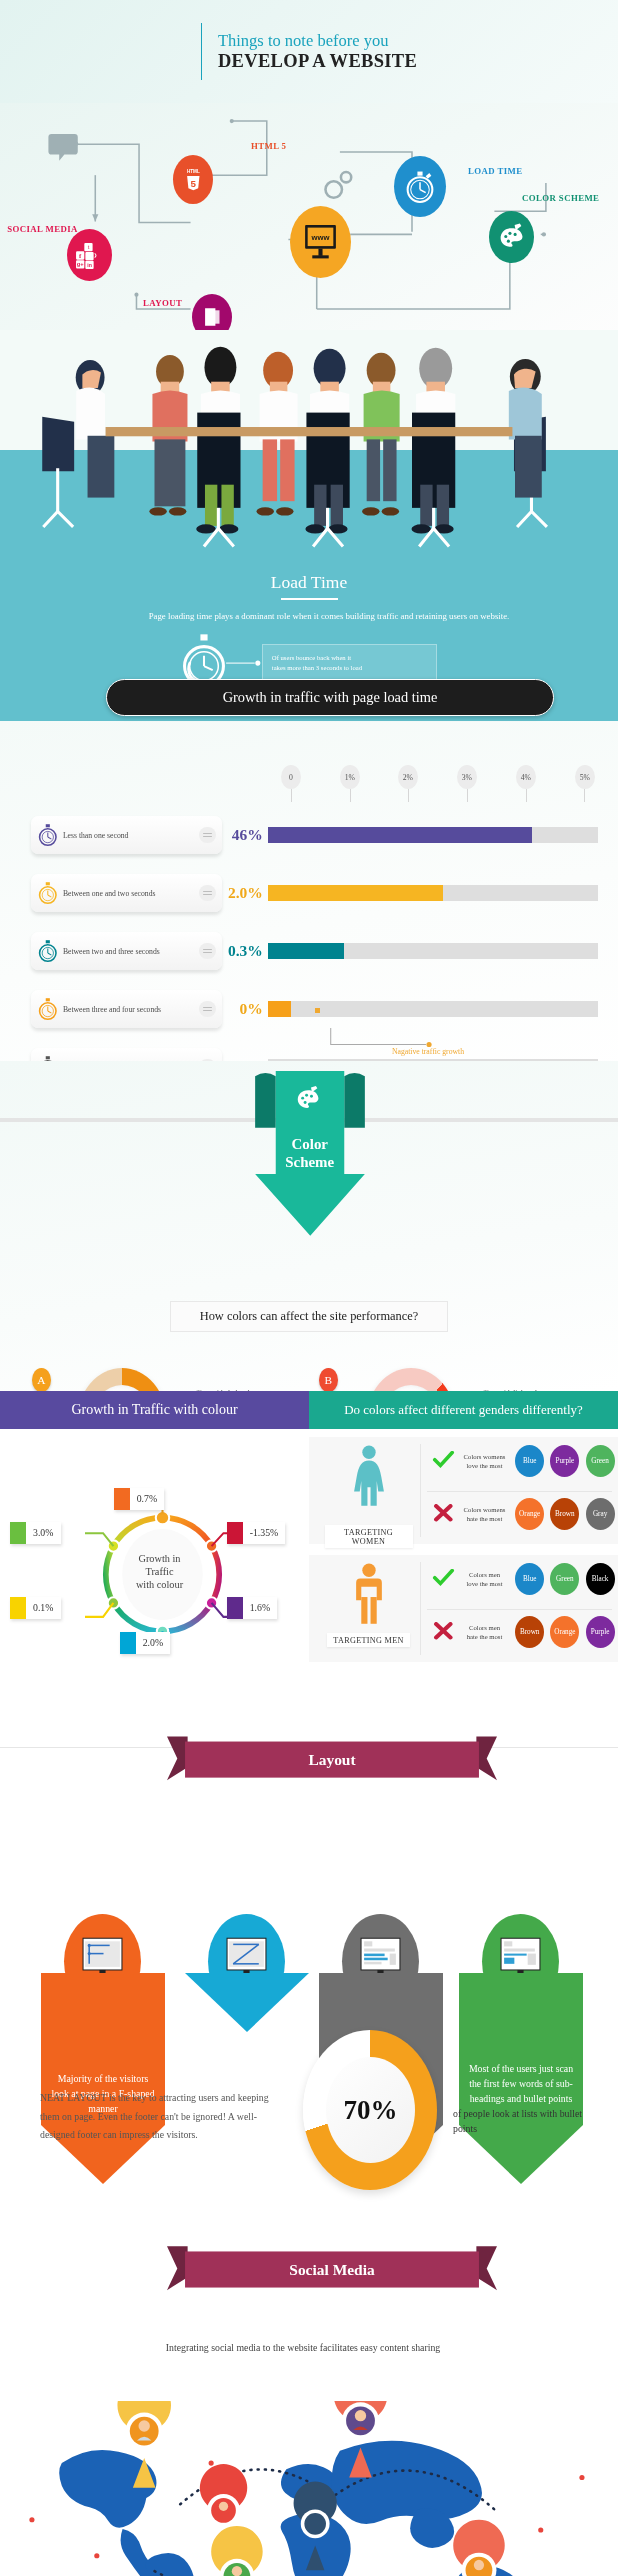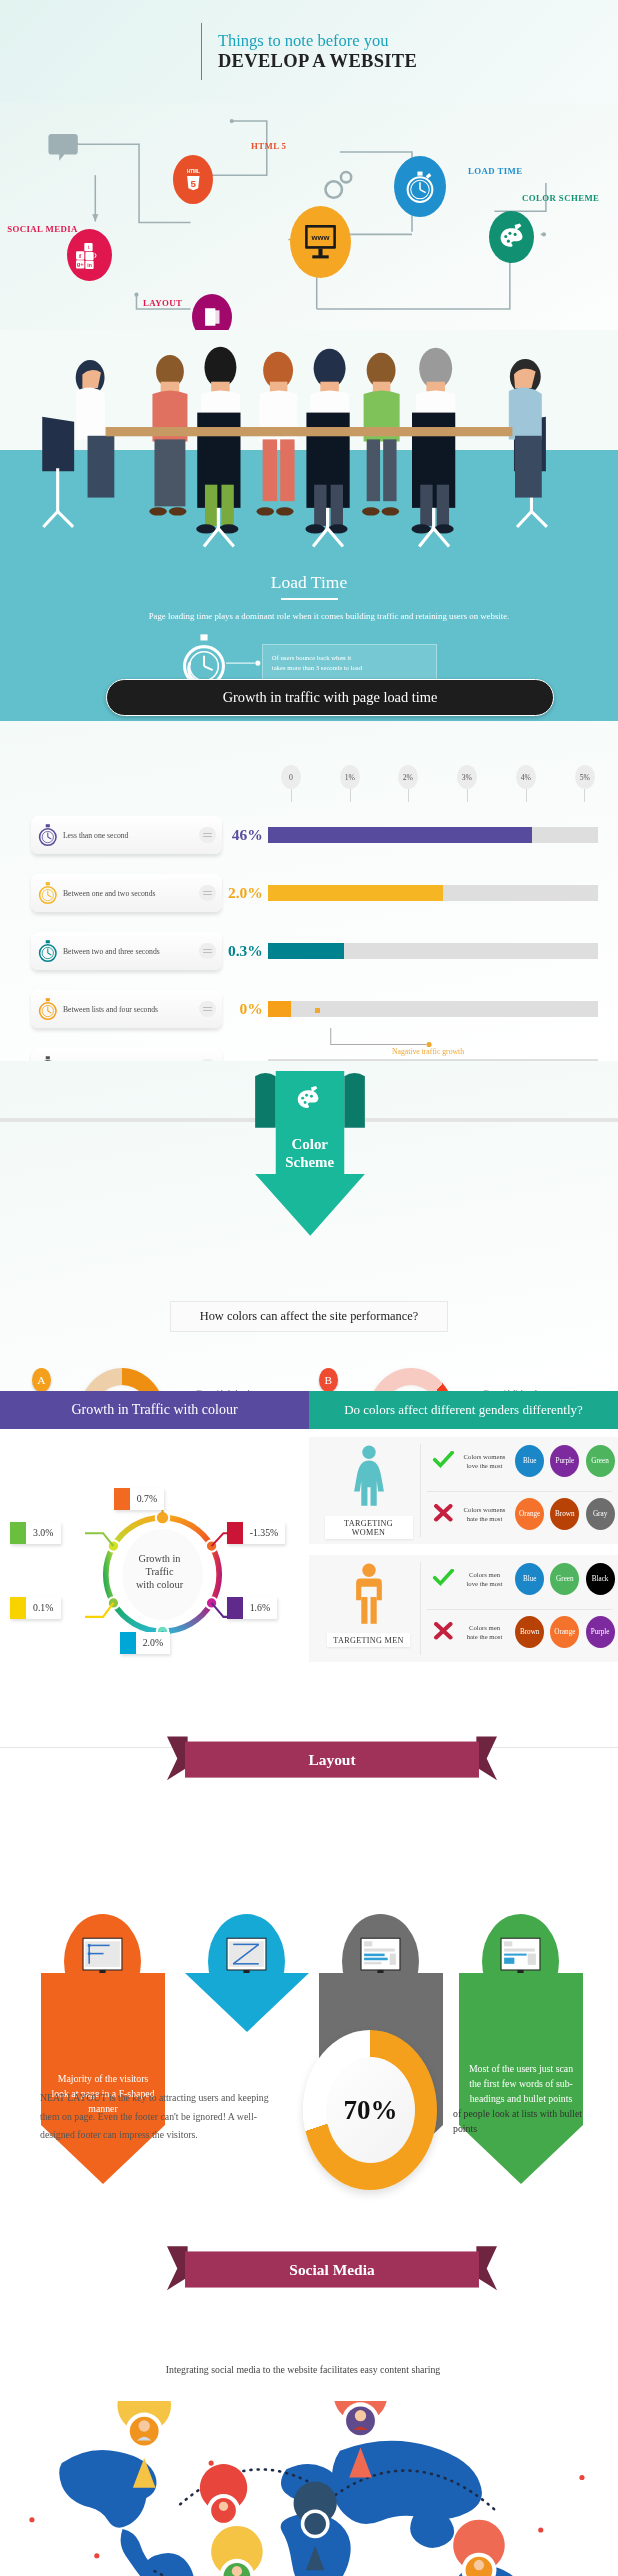--- a/index.html
+++ b/index.html
@@ -156,21 +156,21 @@
   .pin-tip { width:0; height:0; border-left:62px solid transparent; border-right:62px solid transparent; }
   .pin-screen { position:absolute; left:40px; top:21.6px; width:43px; height:49px; }
   .pin-text { color:#fff; font-size:9.8px; line-height:1.55; text-align:center; padding:0 8.2px; }
   .neat-text { position:absolute; left:40px; top:2089px; width:247px; font-size:9.8px;
                color:#555; line-height:1.9; }
   .big-donut { position:absolute; left:303px; top:2030px; width:134px; height:160px; }
   .bd-caption { position:absolute; left:453px; top:2107px; width:129px; font-size:9.8px; color:#333; line-height:1.5; }
 
   
   .socialsec { position:absolute; left:0; top:2246px; width:618px; height:474px; background:#fff; }
-  .soc-sub { position:absolute; left:0; top:118px; width:606px; text-align:center;
+  .soc-sub { position:absolute; left:0; top:96px; width:606px; text-align:center;
              font-size:9.8px; color:#444; }
   .mapwrap { position:absolute; left:0; top:155px; width:618px; height:258px; }
   .vline { position:absolute; background:#e6e6e6; width:0.5px; }
   .hline { position:absolute; background:#e6e6e6; height:0.5px; }
 </style>
 </head>
 <body>
 
 <div class="page">
 
@@ -484,21 +484,21 @@
       </div>
 
       <div class="brow">
         <div class="blabel">
           <svg width="21.6" height="24" viewBox="0 0 42 46">
             <rect x="17" y="2" width="8" height="6" fill="#f6a01a"></rect>
             <circle cx="21" cy="27" r="16" fill="none" stroke="#f6a01a" stroke-width="3"></circle>
             <circle cx="21" cy="27" r="11" fill="none" stroke="#f6a01a" stroke-width="1.5"></circle>
             <path d="M21,27 L21,18 M21,27 L28,31" stroke="#f6a01a" stroke-width="2"></path>
           </svg>
-          <span class="blabel-text">Between lists and four seconds</span>
+          <span class="blabel-text">Between three and four seconds</span>
           <span class="bl-handle">
               <i></i>
               <i></i>
             </span>
         </div>
         <div class="bval" style="color:#f0a81a;">0%</div>
         <div class="btrack">
           <div class="bfill" style="width:7%; background:#f6a01a;"></div>
         </div>
       </div>
@@ -676,21 +676,21 @@
       <span class="sw" style="background:#00a6d6;"></span>
       <span class="tx">2.0%</span>
     </div>
 
     <div class="gen-panel" style="left:309px; top:46px; width:309px; height:107px;">
       <div class="gen-icon-wrap" style="left:15.5px; top:7.2px; width:88px;">
         <svg width="36" height="67" viewBox="0 0 70 130">
           <circle cx="35" cy="16" r="13" fill="#5cc0c7"></circle>
           <path d="M35,32 c-14,0 -20,10 -24,32 l-5,28 h11 l3,-20 v48 h12 v-36 h6 v36 h12 v-48 l3,20 h11 l-5,-28 c-4,-22 -10,-32 -24,-32 z" fill="#5cc0c7"></path>
         </svg>
-        <div style="margin-top:3px;"><span class="gen-tag">TARGETING WOMEN</span></div>
+        <div style="margin-top:12px;"><span class="gen-tag">TARGETING WOMEN</span></div>
       </div>
       <div class="vline" style="left:111px; top:7.2px; height:93px;"></div>
       <div class="hline" style="left:118px; top:54px; width:185px;"></div>
 
       <div class="gen-row" style="left:118px; top:8.2px;">
         <div class="gen-mark">
           <svg width="23" height="17.5" viewBox="0 0 44 34">
               <path d="M5,17 L16,28 L39,3" stroke="#2ecc2e" stroke-width="7" fill="none" stroke-linecap="round"></path>
             </svg>
         </div>

